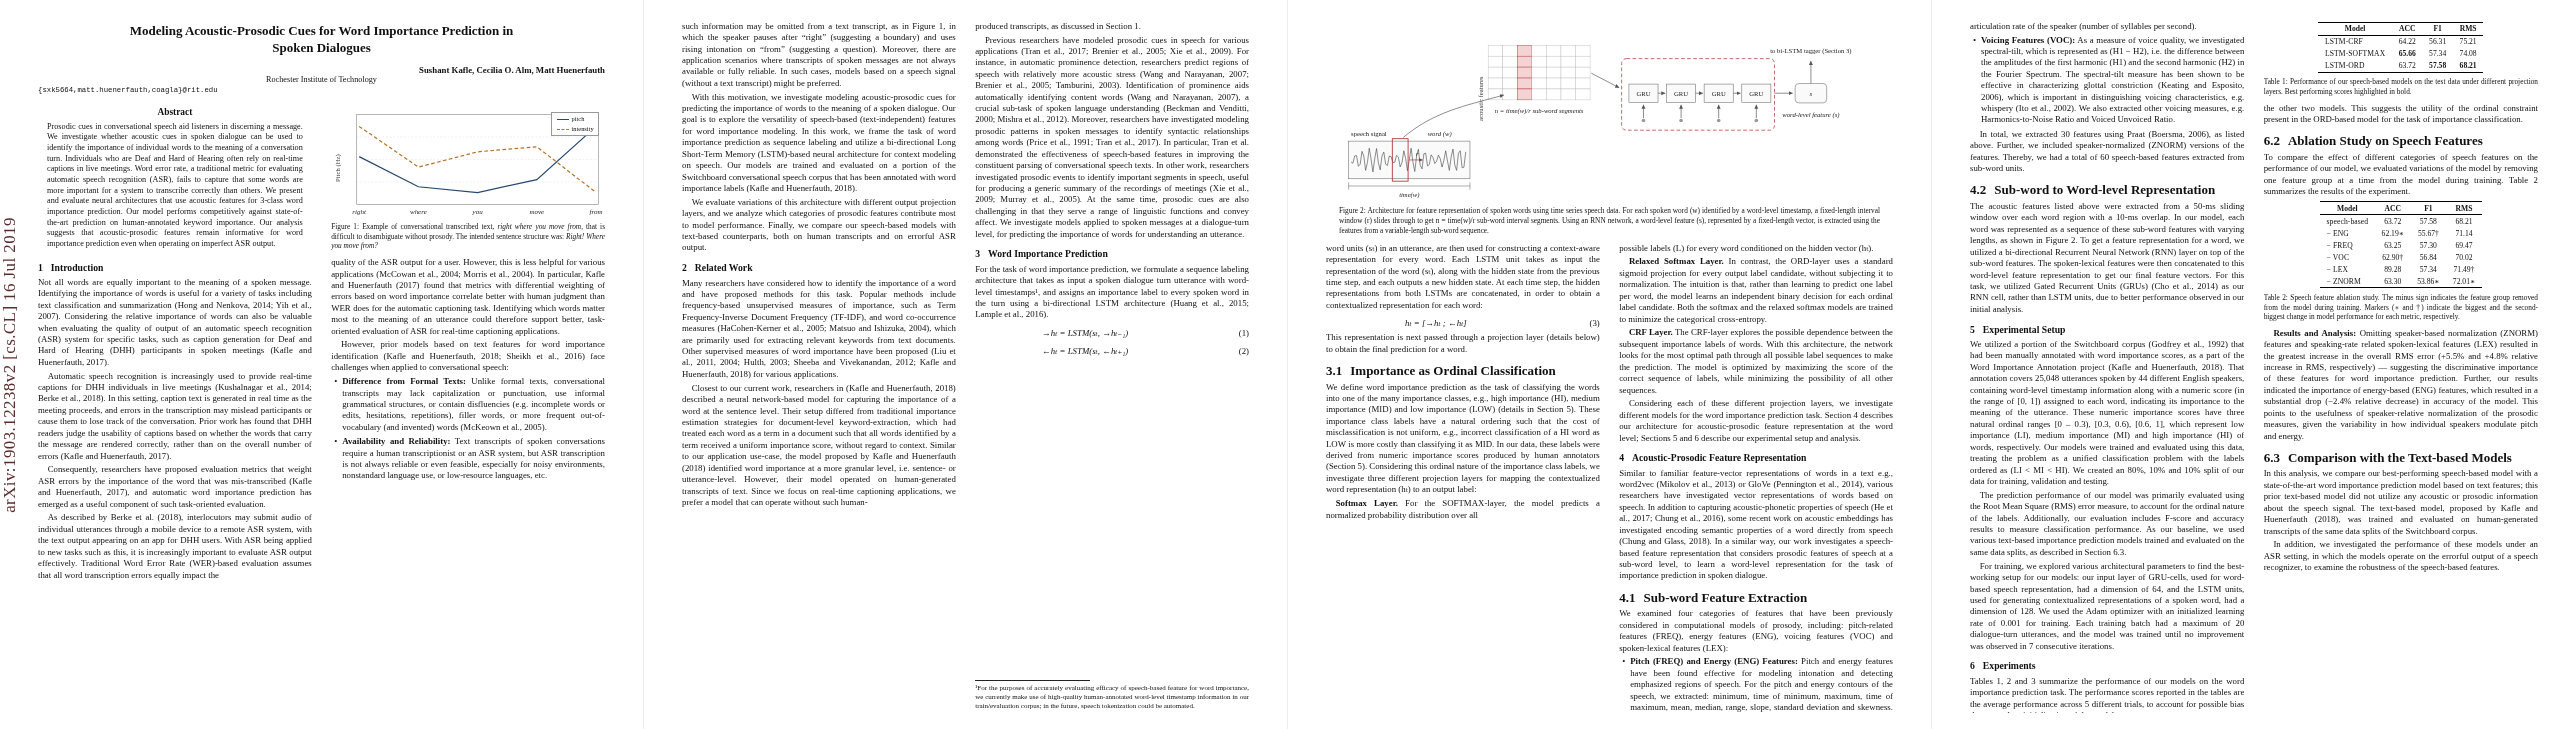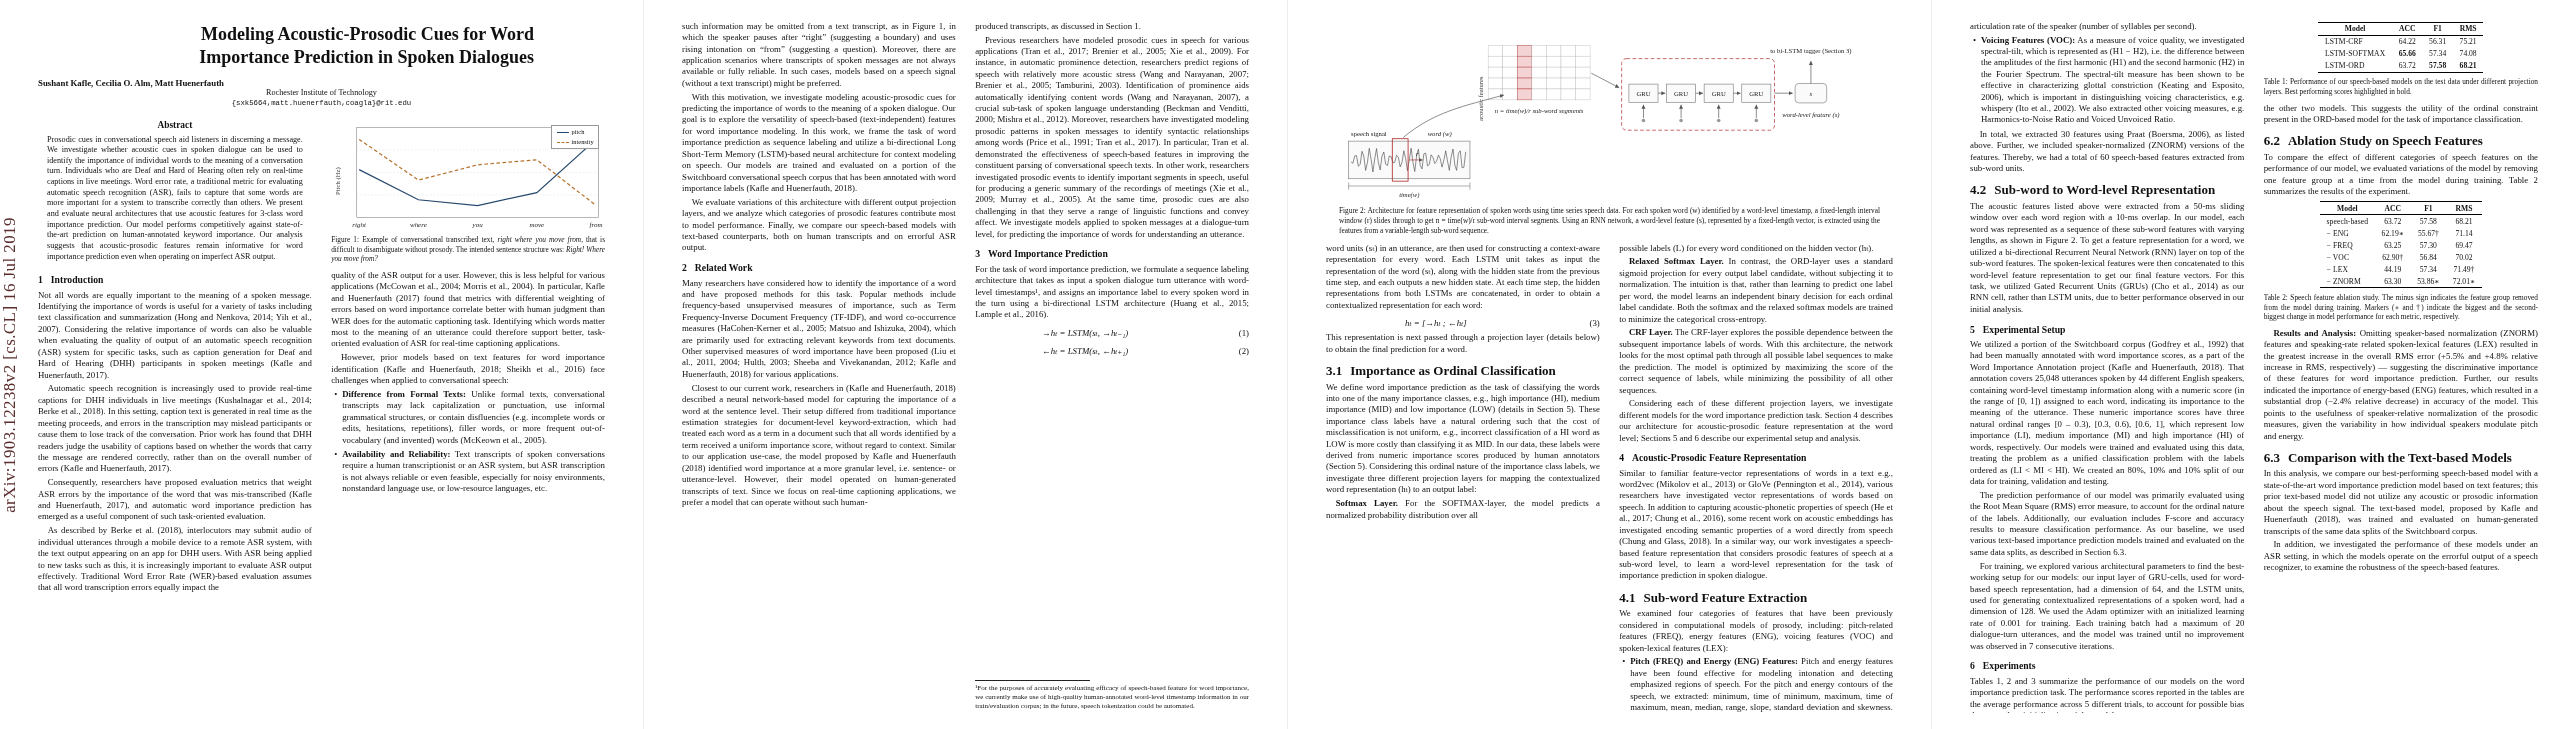--- a/index.html
+++ b/index.html
@@ -6,24 +6,24 @@
   body{width:2576px;height:729px;overflow:hidden;font-family:"Liberation Serif","DejaVu Serif",serif;color:#101010;}
   .strip{display:flex;width:2576px;height:729px;}
   .page{position:relative;width:644px;height:729px;box-sizing:border-box;padding:20.7px 38px 16px;border-right:0.6px solid #ededed;overflow:hidden;display:flex;flex-direction:column;}
   .page:last-child{border-right:none;}
   .cols{display:flex;gap:19.4px;flex:1;min-height:0;}
   .col{width:275px;display:flex;flex-direction:column;overflow:hidden;}
   p{margin:0 0 2.4px;font-size:8.8px;line-height:1.3;text-align:justify;text-indent:9.7px;}
   p.ni{text-indent:0;}
   .abs-head{text-align:center;font-size:9.4px;font-weight:bold;margin:1.2px 0 4.3px;}
   .abstract{font-size:8.2px;padding:0 9px;margin-bottom:6px;}
-  h1.title{font-size:18px;font-weight:bold;text-align:right;line-height:1.28;max-width:425px;margin:2.4px auto 8.5px;}
-  .authors{text-align:left;font-weight:bold;font-size:8.8px;}
+  h1.title{font-size:13px;font-weight:bold;text-align:center;line-height:1.28;max-width:425px;margin:2.4px auto 8.5px;}
+  .authors{text-align:right;font-weight:bold;font-size:8.8px;}
   .affil{text-align:center;font-size:8.2px;margin-top:0.6px;}
-  .email{text-align:center;font-family:"Liberation Mono","DejaVu Sans Mono",monospace;font-size:7.3px;margin:1.8px 0 12px;}
+  .email{font-family:"Liberation Mono","DejaVu Sans Mono",monospace;font-size:7.3px;margin:1.8px 0 12px;}
   .sec{font-size:9.7px;font-weight:bold;margin:6px 0 3.6px;display:flex;line-height:1.2;}
   .subsec{font-size:13px;font-weight:bold;margin:5.5px 0 3px;display:flex;line-height:1.2;}
   .sec .num,.subsec .num{margin-right:8px;}
   .bullet{padding-left:11px;position:relative;text-indent:0;margin-bottom:3px;}
   .bullet::before{content:"\2022";position:absolute;left:3px;top:0;}
   .bl{font-weight:bold;}
   .eq{display:flex;align-items:flex-end;margin:4.3px 0;font-size:8.8px;gap:32px;}
   .eqbody{flex:1;text-align:center;font-style:italic;}
   .eqnum{width:22px;text-align:right;}
   .fnblock{margin-top:auto;}
@@ -376,21 +376,21 @@
                 <td class="">69.47</td>
               </tr>
               <tr>
                 <td class="mcol">− VOC</td>
                 <td class="">62.90†</td>
                 <td class="">56.84</td>
                 <td class="">70.02</td>
               </tr>
               <tr>
                 <td class="mcol">− LEX</td>
-                <td class="">44.19</td>
+                <td class="">89.28</td>
                 <td class="">57.34</td>
                 <td class="">71.49†</td>
               </tr>
               <tr>
                 <td class="mcol">− ZNORM</td>
                 <td class="">63.30</td>
                 <td class="">53.86∗</td>
                 <td class="">72.01∗</td>
               </tr>
             </tbody>

